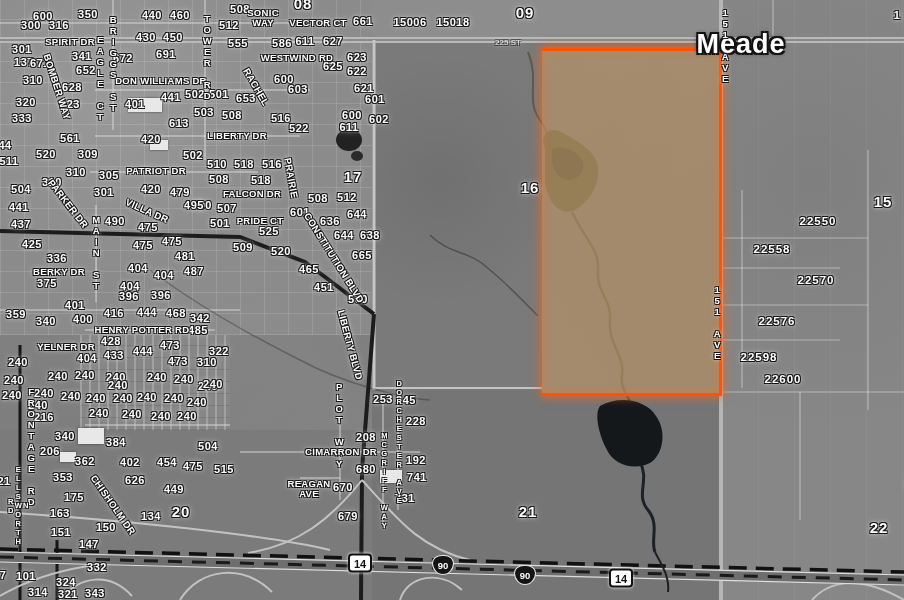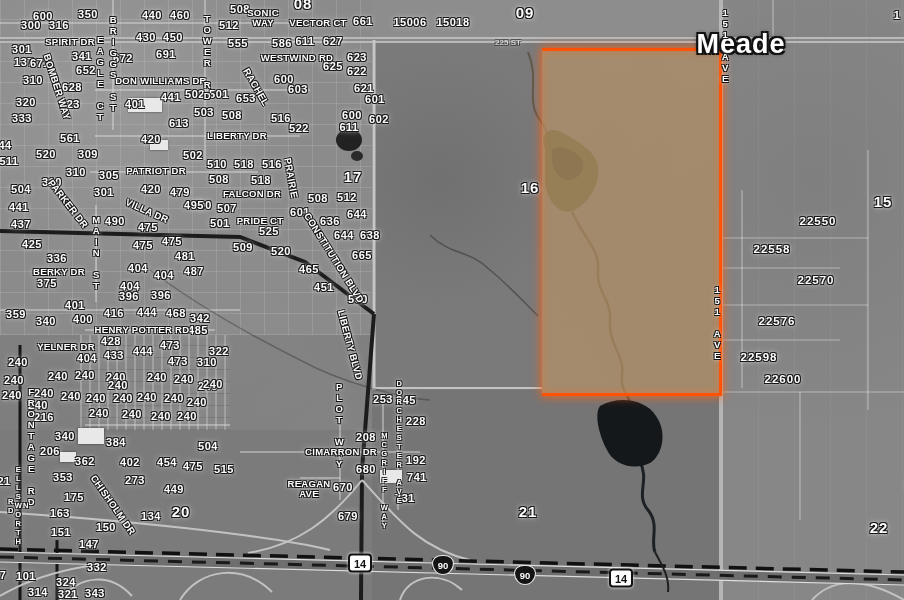--- a/index.html
+++ b/index.html
@@ -327,21 +327,21 @@
       <span class="lbl addr" style="left: 366px; top: 470px;">680</span>
       <span class="lbl addr" style="left: 343px; top: 488px;">670</span>
       <span class="lbl addr" style="left: 348px; top: 517px;">679</span>
       <span class="lbl addr" style="left: 50px; top: 452px;">206</span>
       <span class="lbl addr" style="left: 85px; top: 462px;">362</span>
       <span class="lbl addr" style="left: 130px; top: 463px;">402</span>
       <span class="lbl addr" style="left: 167px; top: 463px;">454</span>
       <span class="lbl addr" style="left: 193px; top: 467px;">475</span>
       <span class="lbl addr" style="left: 224px; top: 470px;">515</span>
       <span class="lbl addr" style="left: 63px; top: 478px;">353</span>
-      <span class="lbl addr" style="left: 135px; top: 481px;">273</span>
+      <span class="lbl addr" style="left: 135px; top: 481px;">626</span>
       <span class="lbl addr" style="left: 174px; top: 490px;">449</span>
       <span class="lbl addr" style="left: 74px; top: 498px;">175</span>
       <span class="lbl addr" style="left: 60px; top: 514px;">163</span>
       <span class="lbl addr" style="left: 151px; top: 517px;">134</span>
       <span class="lbl addr" style="left: 61px; top: 533px;">151</span>
       <span class="lbl addr" style="left: 106px; top: 528px;">150</span>
       <span class="lbl addr" style="left: 89px; top: 545px;">147</span>
       <span class="lbl addr" style="left: 26px; top: 577px;">101</span>
       <span class="lbl addr" style="left: 97px; top: 568px;">332</span>
       <span class="lbl addr" style="left: 66px; top: 583px;">324</span>

